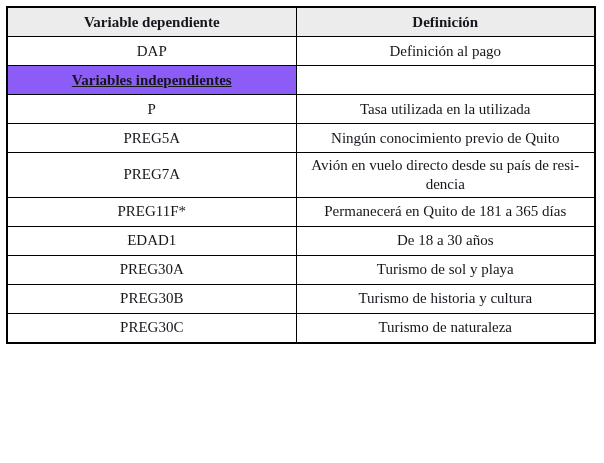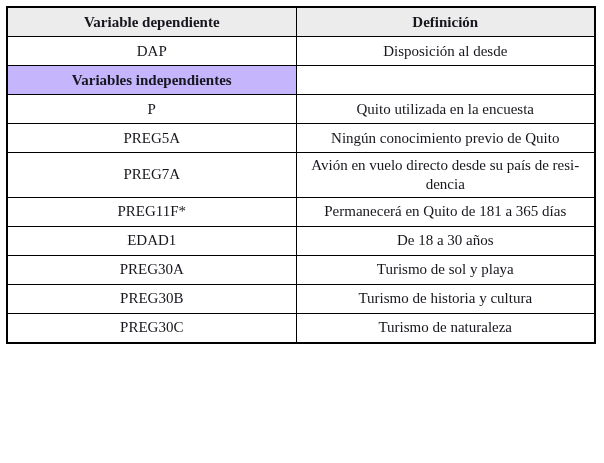--- a/index.html
+++ b/index.html
@@ -33,21 +33,22 @@
     padding: 3px 10px;
     height: 22px;
     overflow-wrap: break-word;
   }
   table.vars-table th {
     font-weight: bold;
     background: #ececec;
   }
   table.vars-table td.section-cell {
     font-weight: bold;
-    background: #c4b5fd;
+    background: #8b5cf6;
+    text-decoration: underline;
   }
   col.col-variable { width: 289px; }
   col.col-definition { width: 299px; }
 </style>
 </head>
 <body>
 
 <div class="page">
   <table class="vars-table">
     <colgroup>
@@ -57,29 +58,29 @@
     <thead>
       <tr>
         <th>Variable dependiente</th>
         <th>Definición</th>
       </tr>
     </thead>
     <tbody id="table-body">
 
     <tr>
           <td>DAP</td>
-          <td>Disposición al desde</td>
+          <td>Definición al pago</td>
         </tr>
         <tr>
           <td class="section-cell">Variables independientes</td>
           <td></td>
         </tr>
         <tr>
           <td>P</td>
-          <td>Quito utilizada en la encuesta</td>
+          <td>Tasa utilizada en la utilizada</td>
         </tr>
         <tr>
           <td>PREG5A</td>
           <td>Ningún conocimiento previo de Quito</td>
         </tr>
         <tr>
           <td>PREG7A</td>
           <td>Avión en vuelo directo desde su país de resi­dencia</td>
         </tr>
         <tr>

